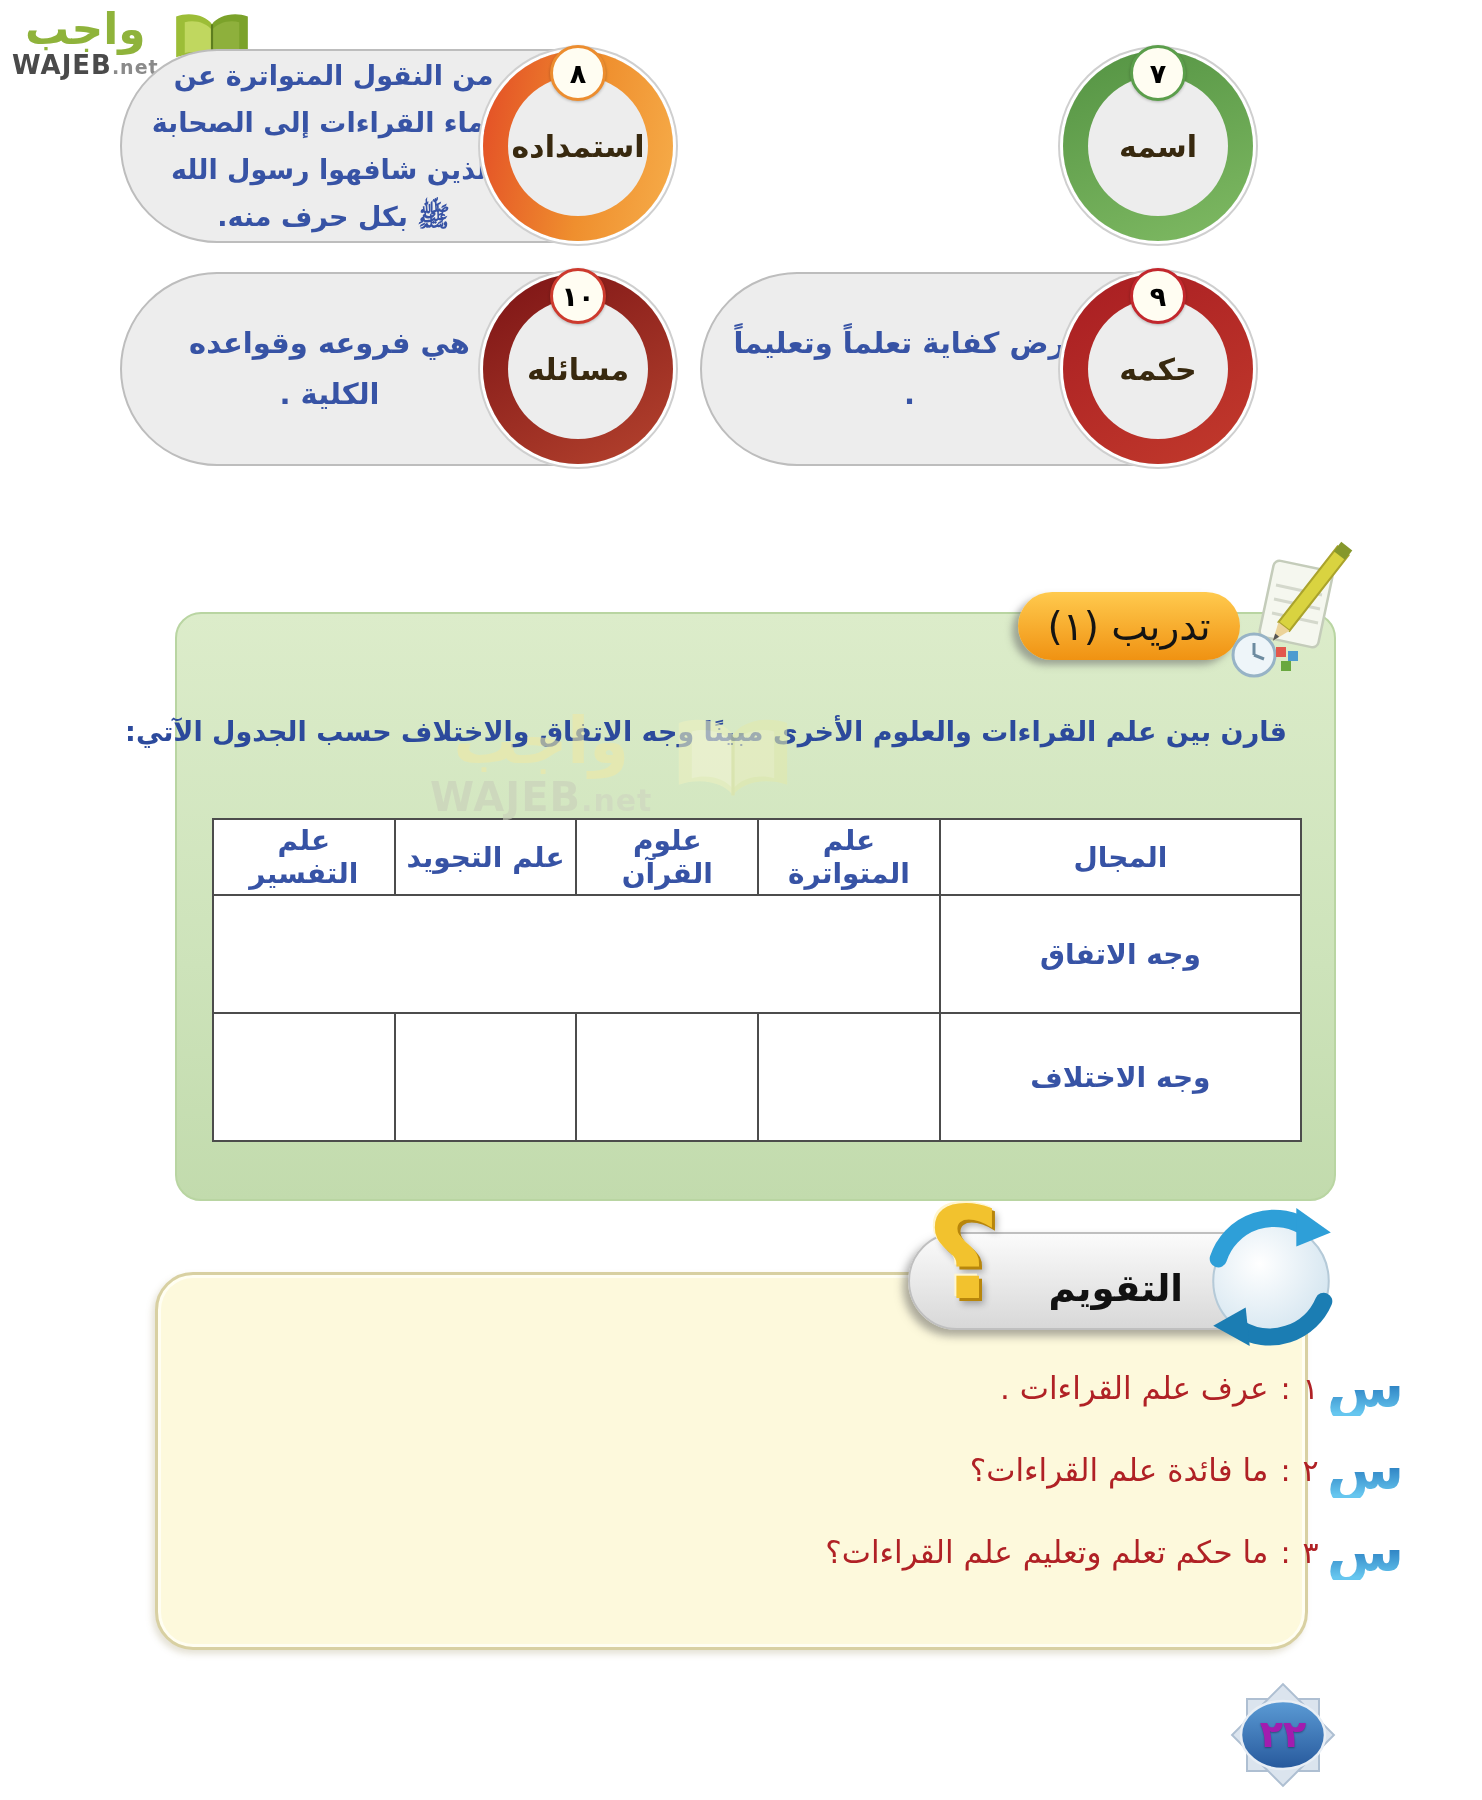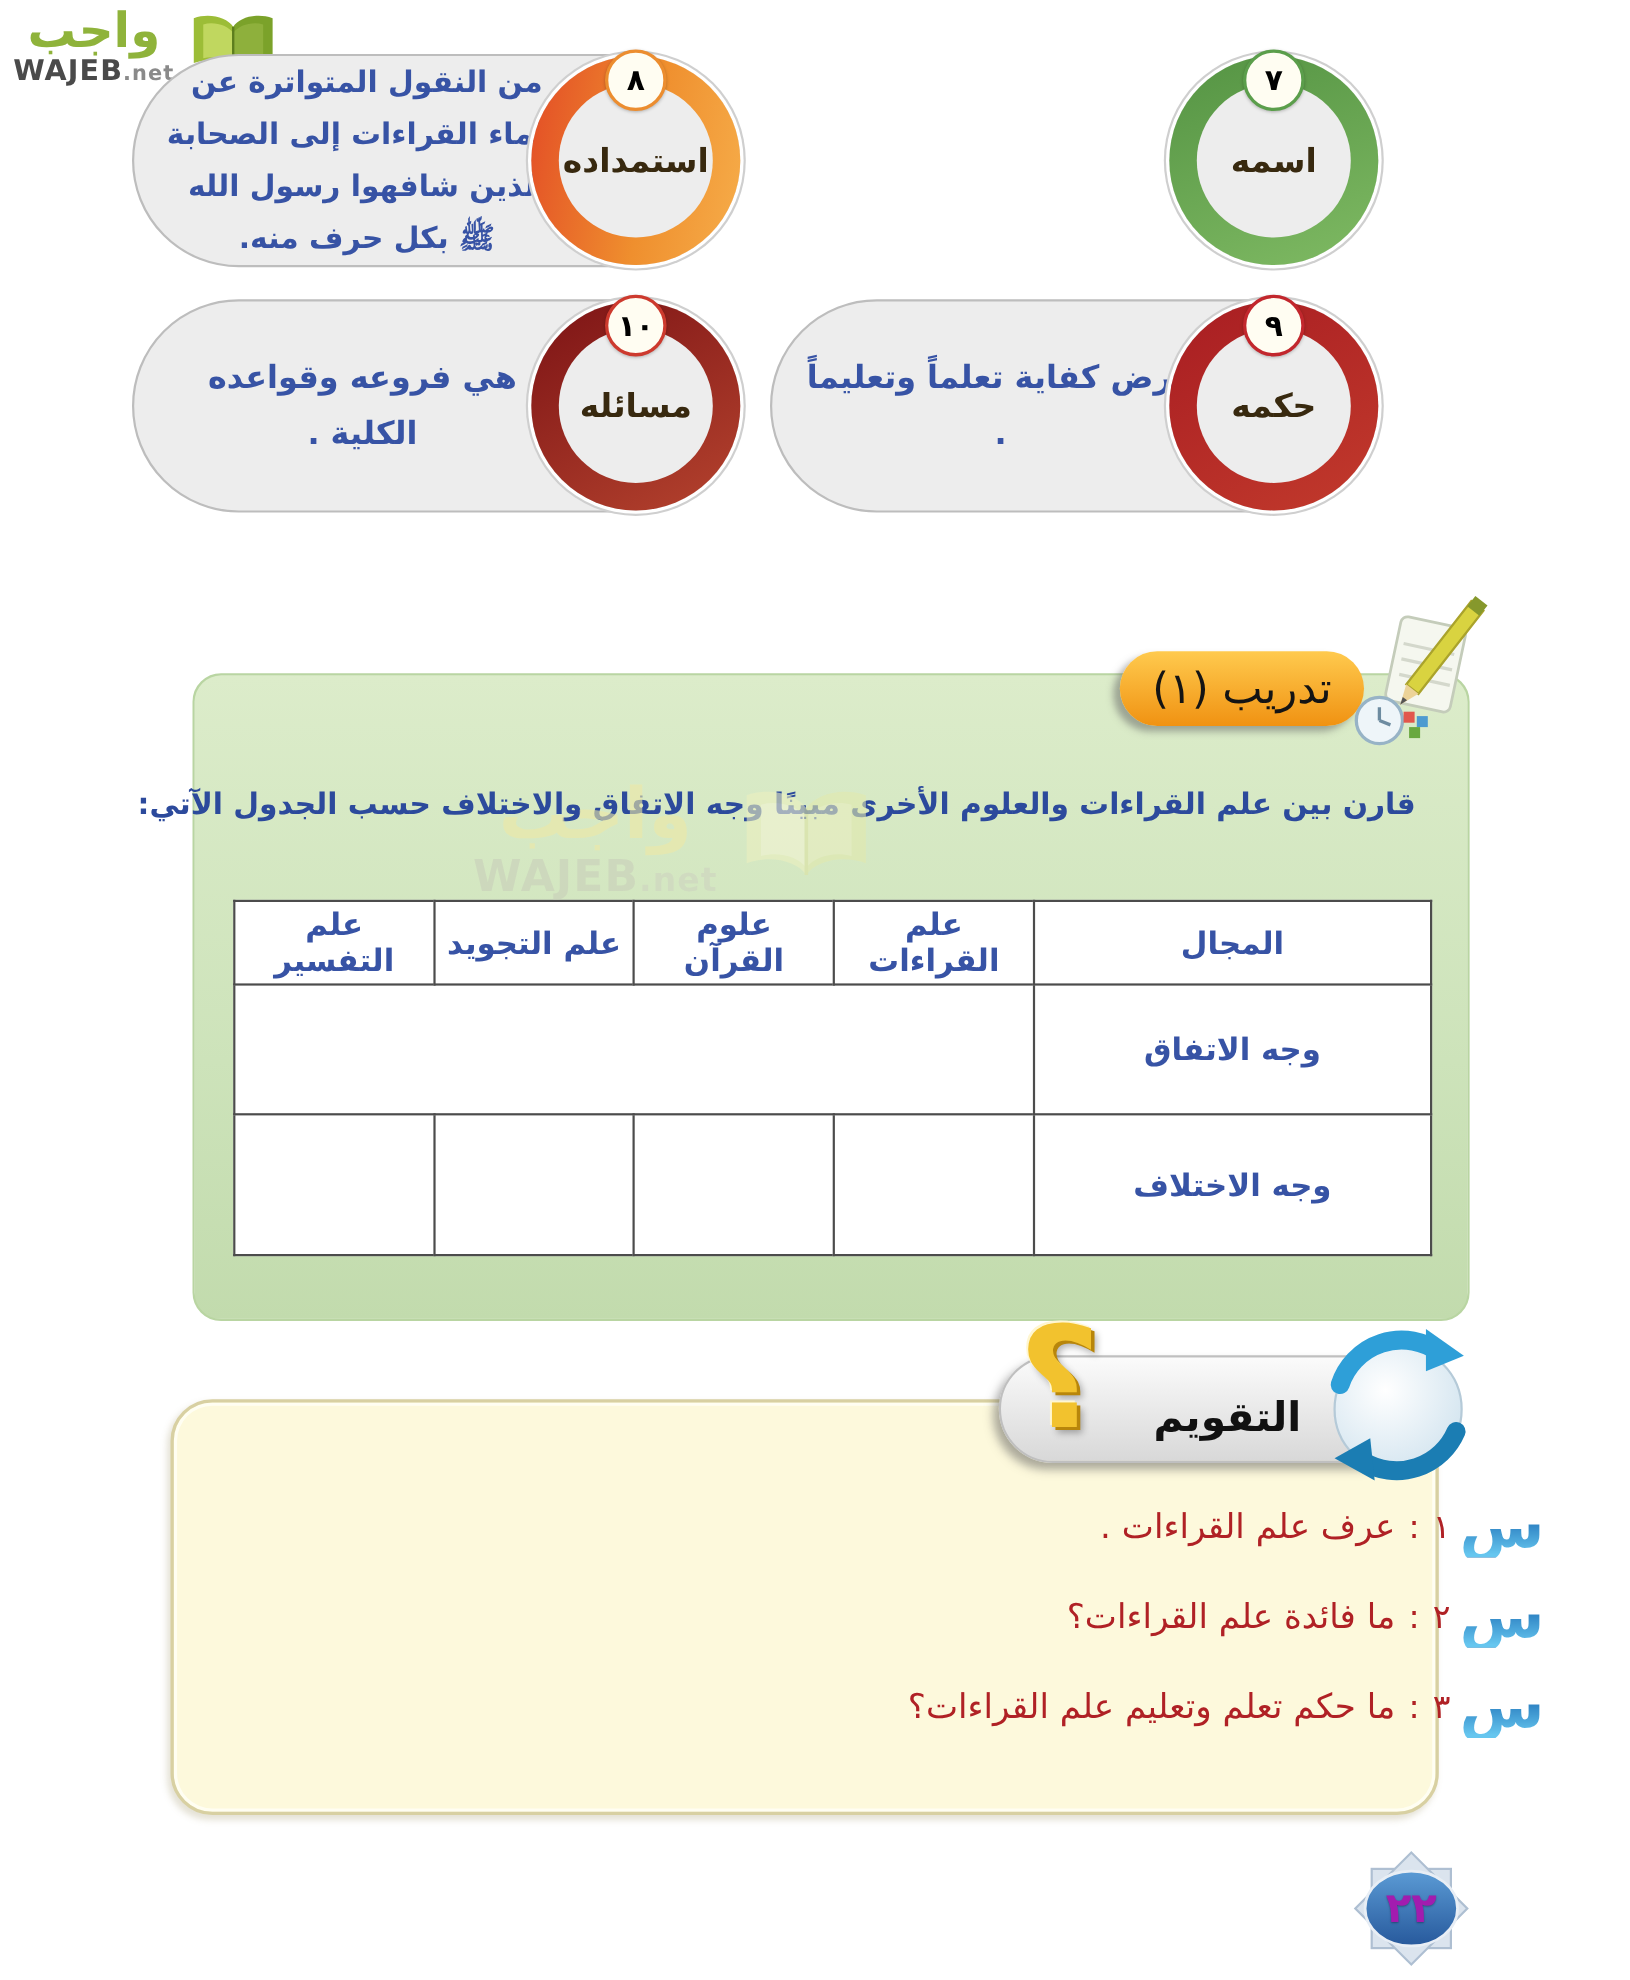--- a/index.html
+++ b/index.html
@@ -186,21 +186,21 @@
     <colgroup>
       <col style="width:33.2%">
         <col style="width:16.7%">
         <col style="width:16.7%">
         <col style="width:16.7%">
         <col style="width:16.7%">
     </colgroup>
     <tbody>
         <tr class="hdr-row">
       <th>المجال</th>
-      <th>علم القراءات</th>
+      <th>علم المتواترة</th>
       <th>علوم القرآن</th>
       <th>علم التجويد</th>
       <th>علم التفسير</th>
     </tr>
     <tr class="row-a">
       <th>وجه الاتفاق</th>
       <td colspan="4"></td>
     </tr>
     <tr class="row-b">
       <th>وجه الاختلاف</th>

